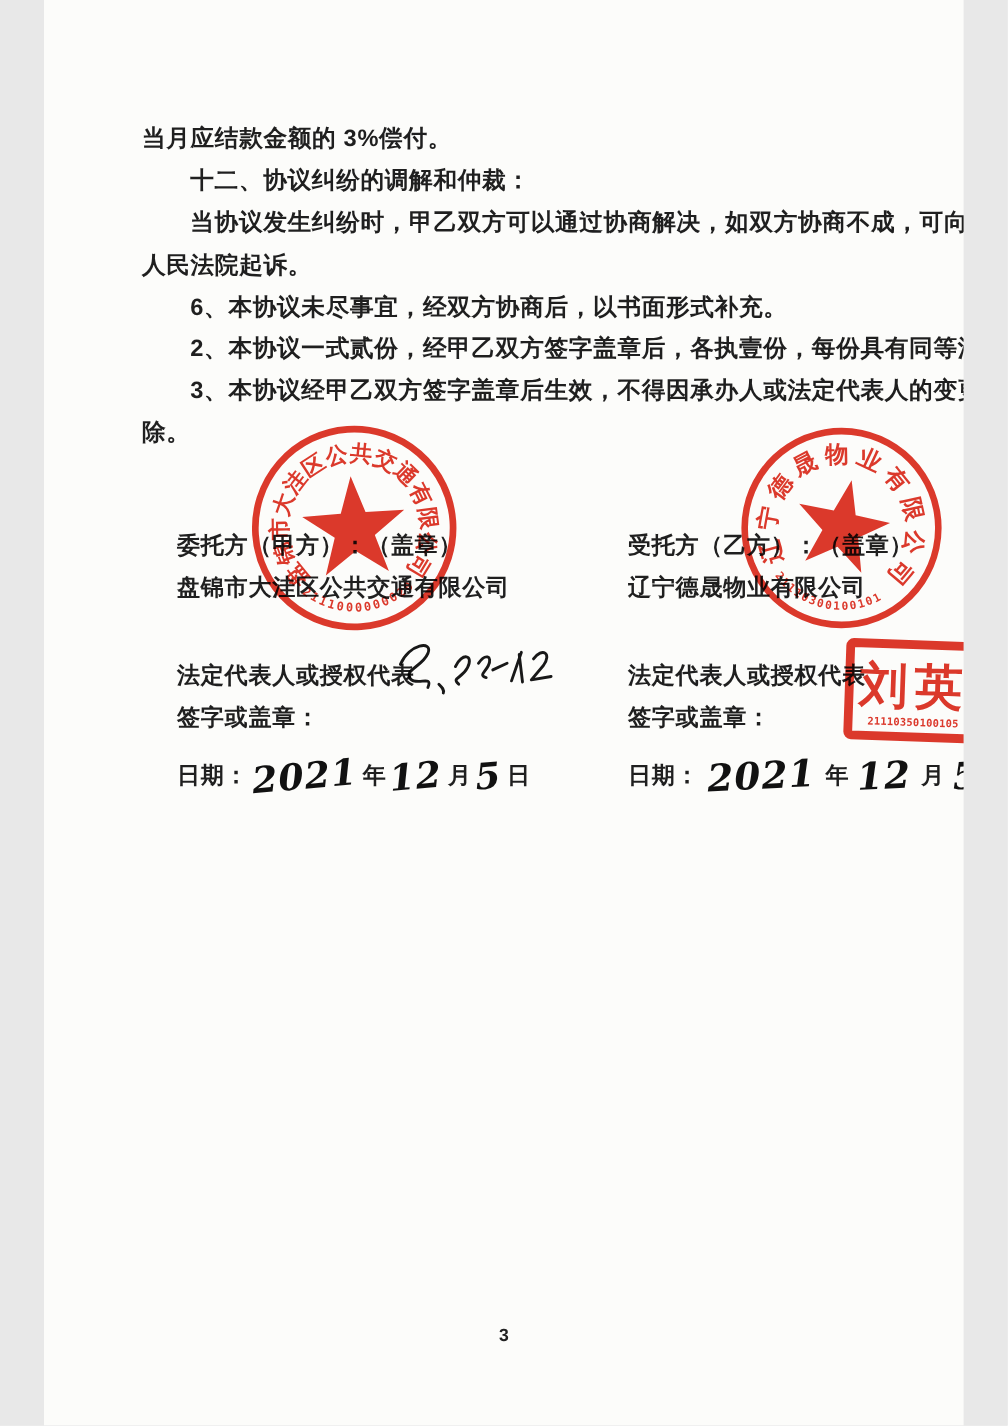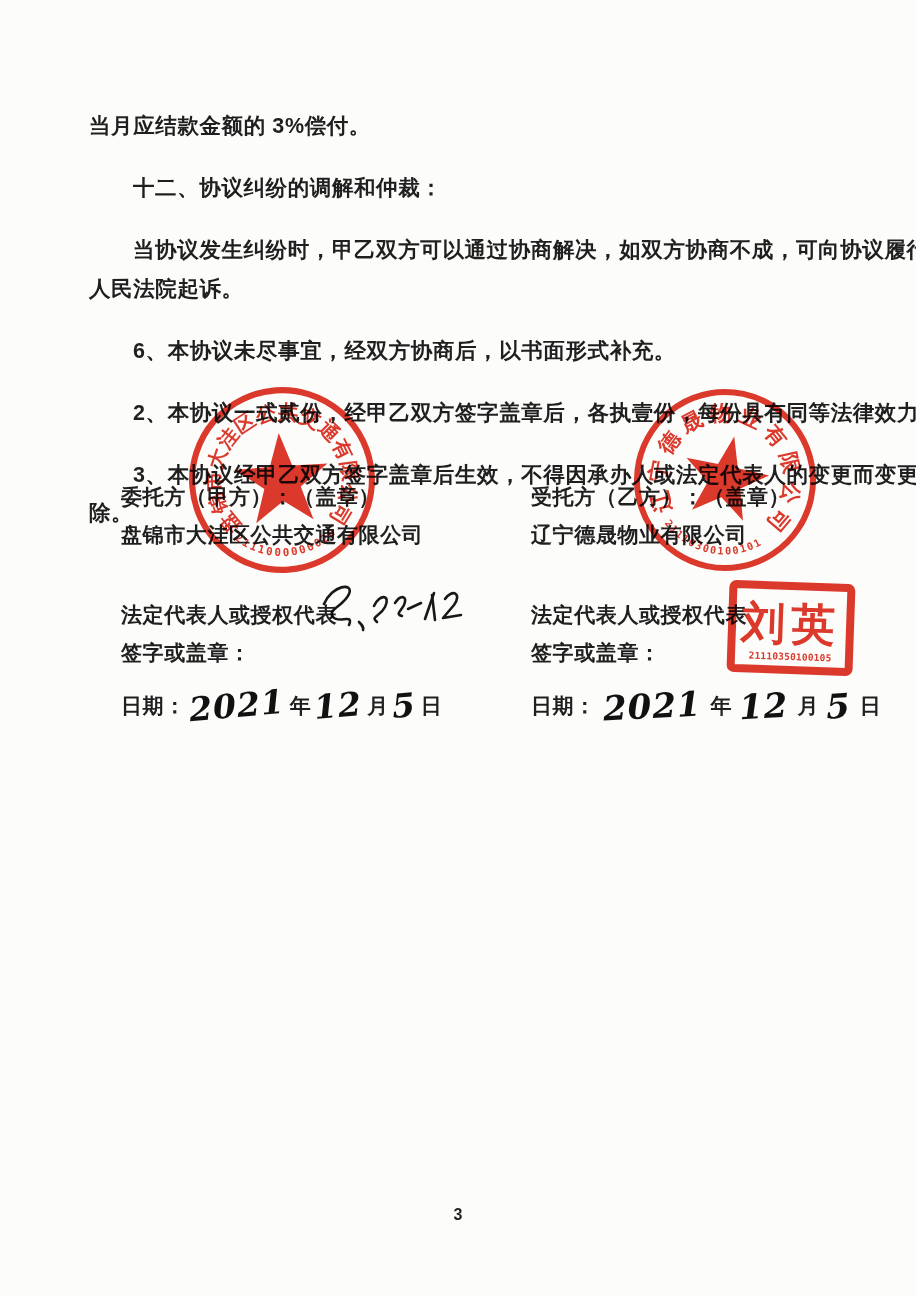--- a/index.html
+++ b/index.html
@@ -1,31 +1,31 @@
 <!DOCTYPE html>
 <html><head>
 <meta charset="utf-8">
 <style>
   html,body{margin:0;padding:0;background:#e8e8e8;}
   .page{
     position:relative;
-    width:916px;height:1296px;
+    width:836px;height:1296px;
     margin:0 auto;
     background:#fcfcfa;
     font-family:"Liberation Sans",sans-serif;
     color:#1f1f1f;
     overflow:hidden;
   }
   
   .body-lines{
     position:absolute;top:107px;left:89px;right:60px;
     font-size:21.5px;font-weight:600;letter-spacing:0.6px;
   }
   .bline{line-height:38.2px;white-space:nowrap;}
-  .bline.indent{padding-left:44px;margin-top:24px;}
+  .bline.indent{padding-left:44px;}
   .bline.heading{font-weight:800;}
   
   .col-left{left:121px;}
   .col-right{left:531px;}
   .party-block,.rep-block,.date-block{
     position:absolute;
     font-size:21px;font-weight:600;letter-spacing:0.6px;
   }
   .party-block{top:478px;}
   .rep-block{top:596px;}

